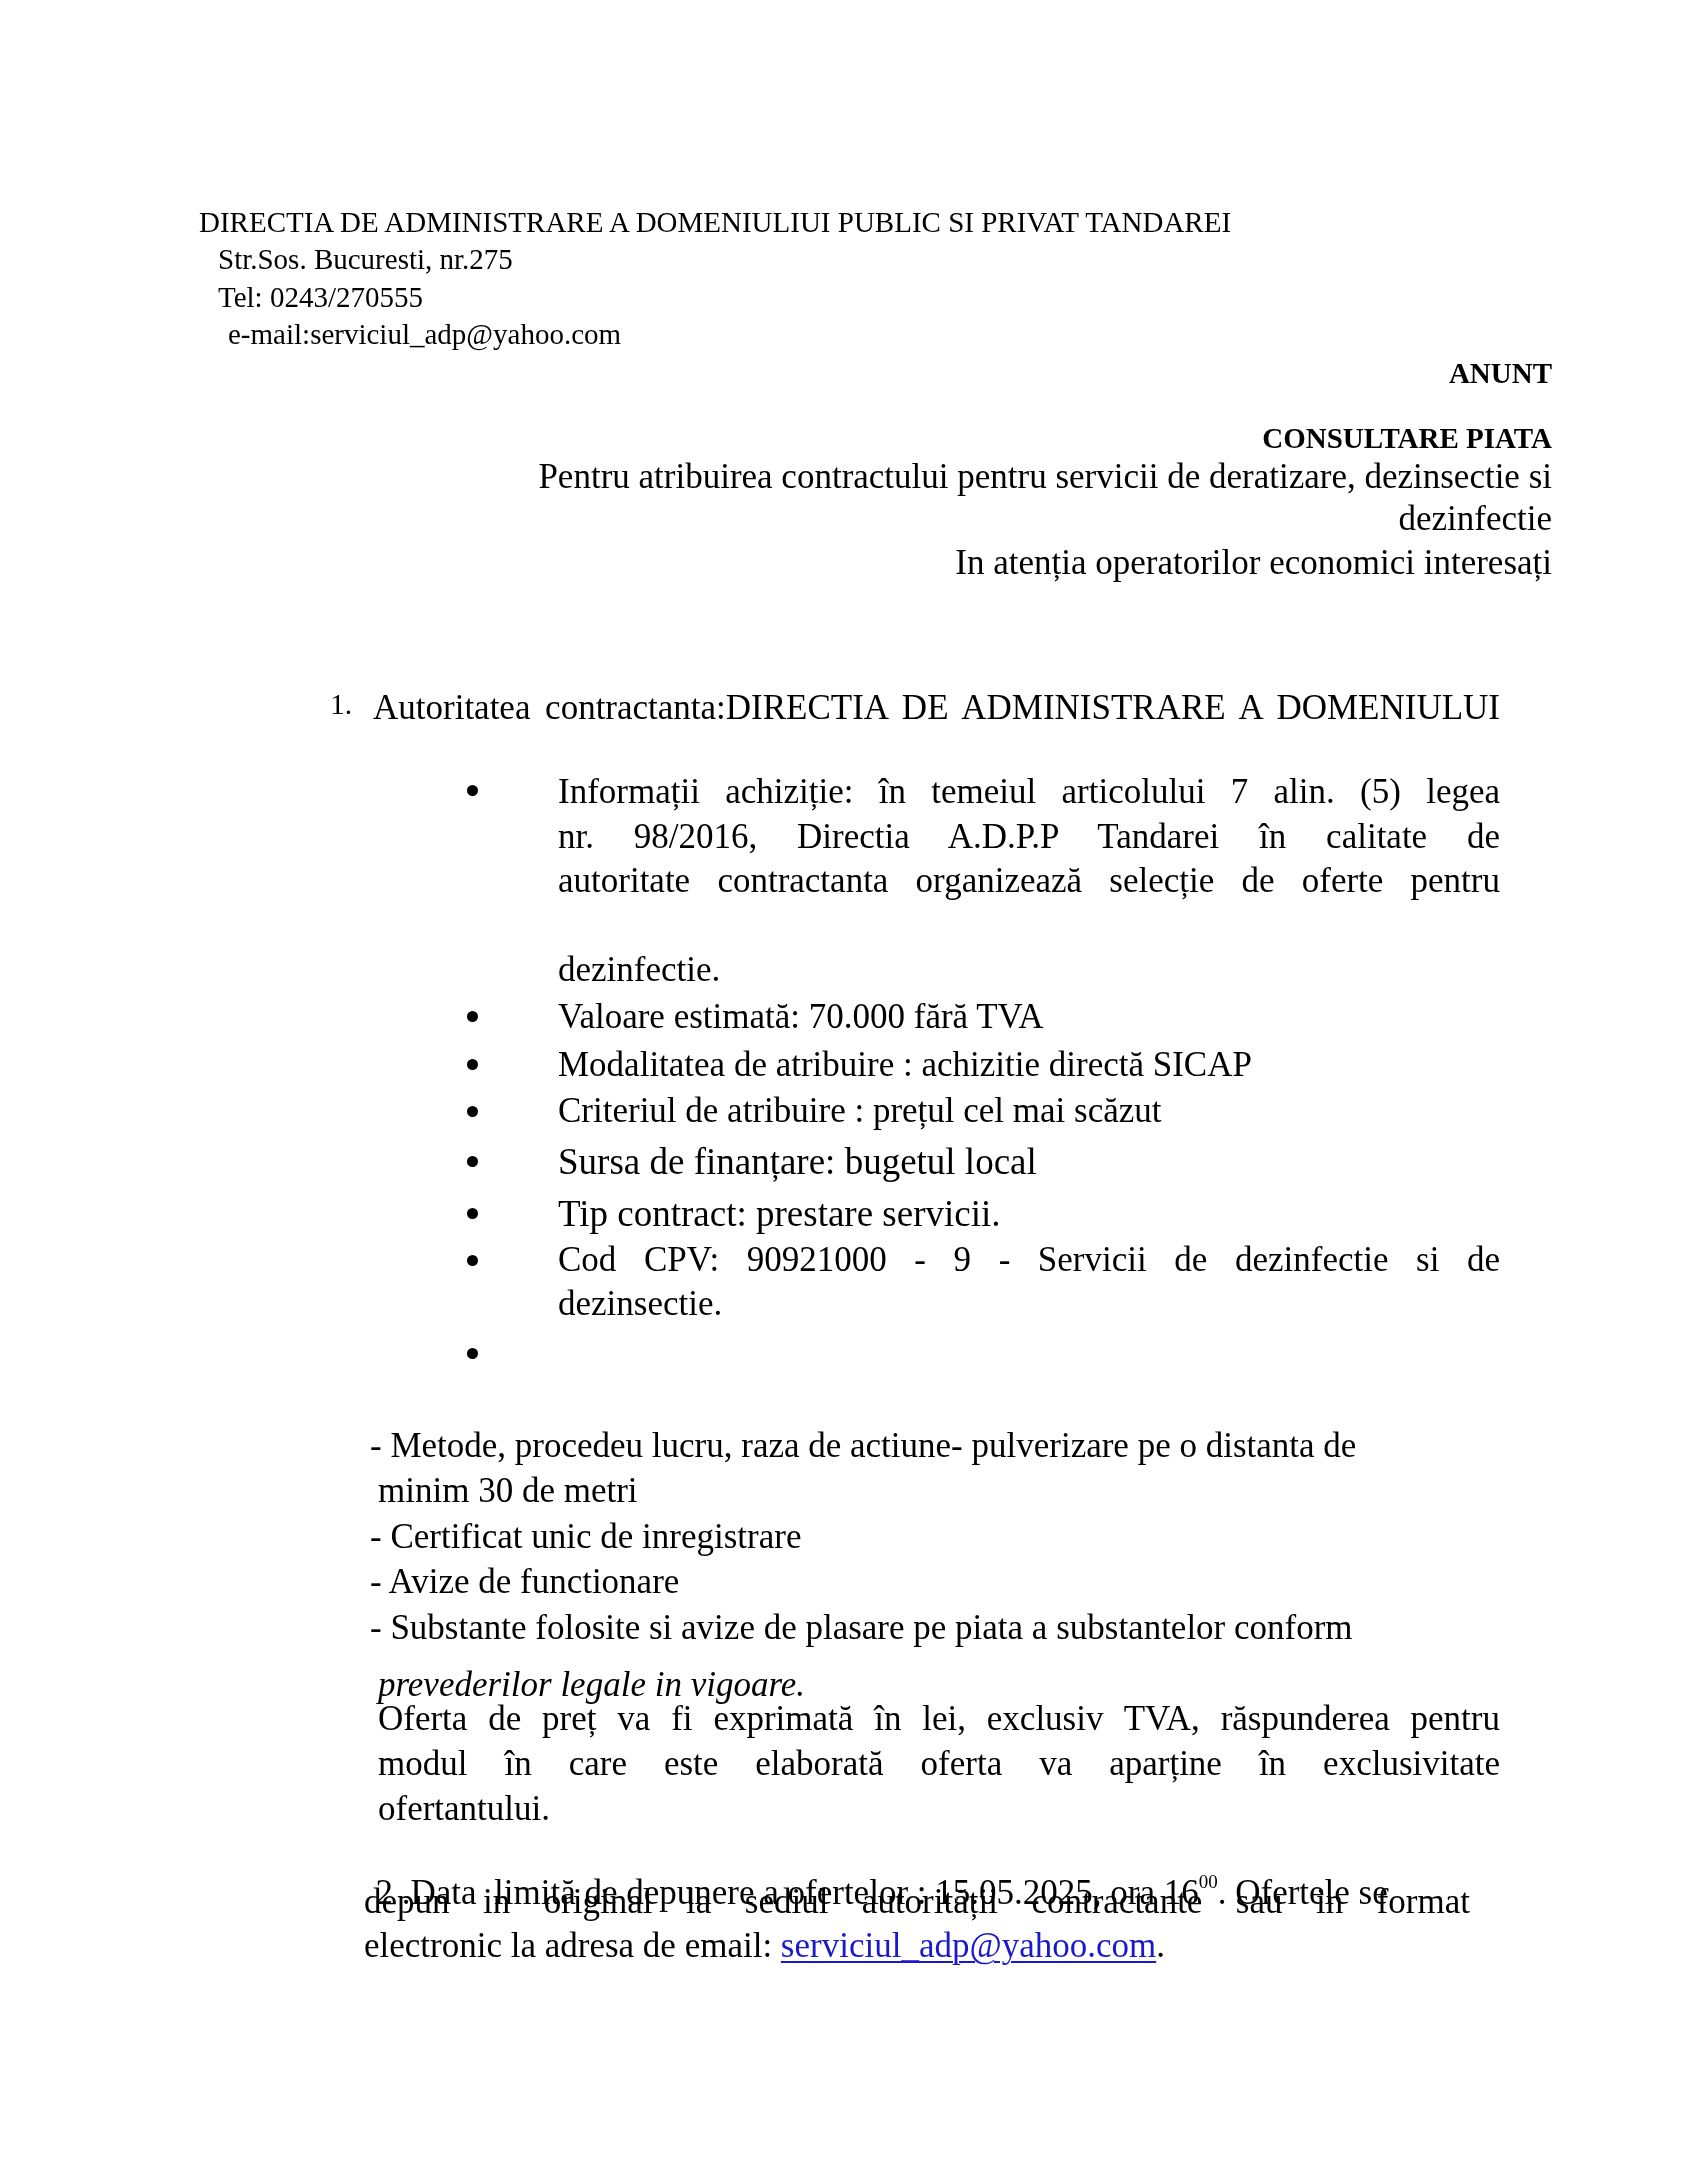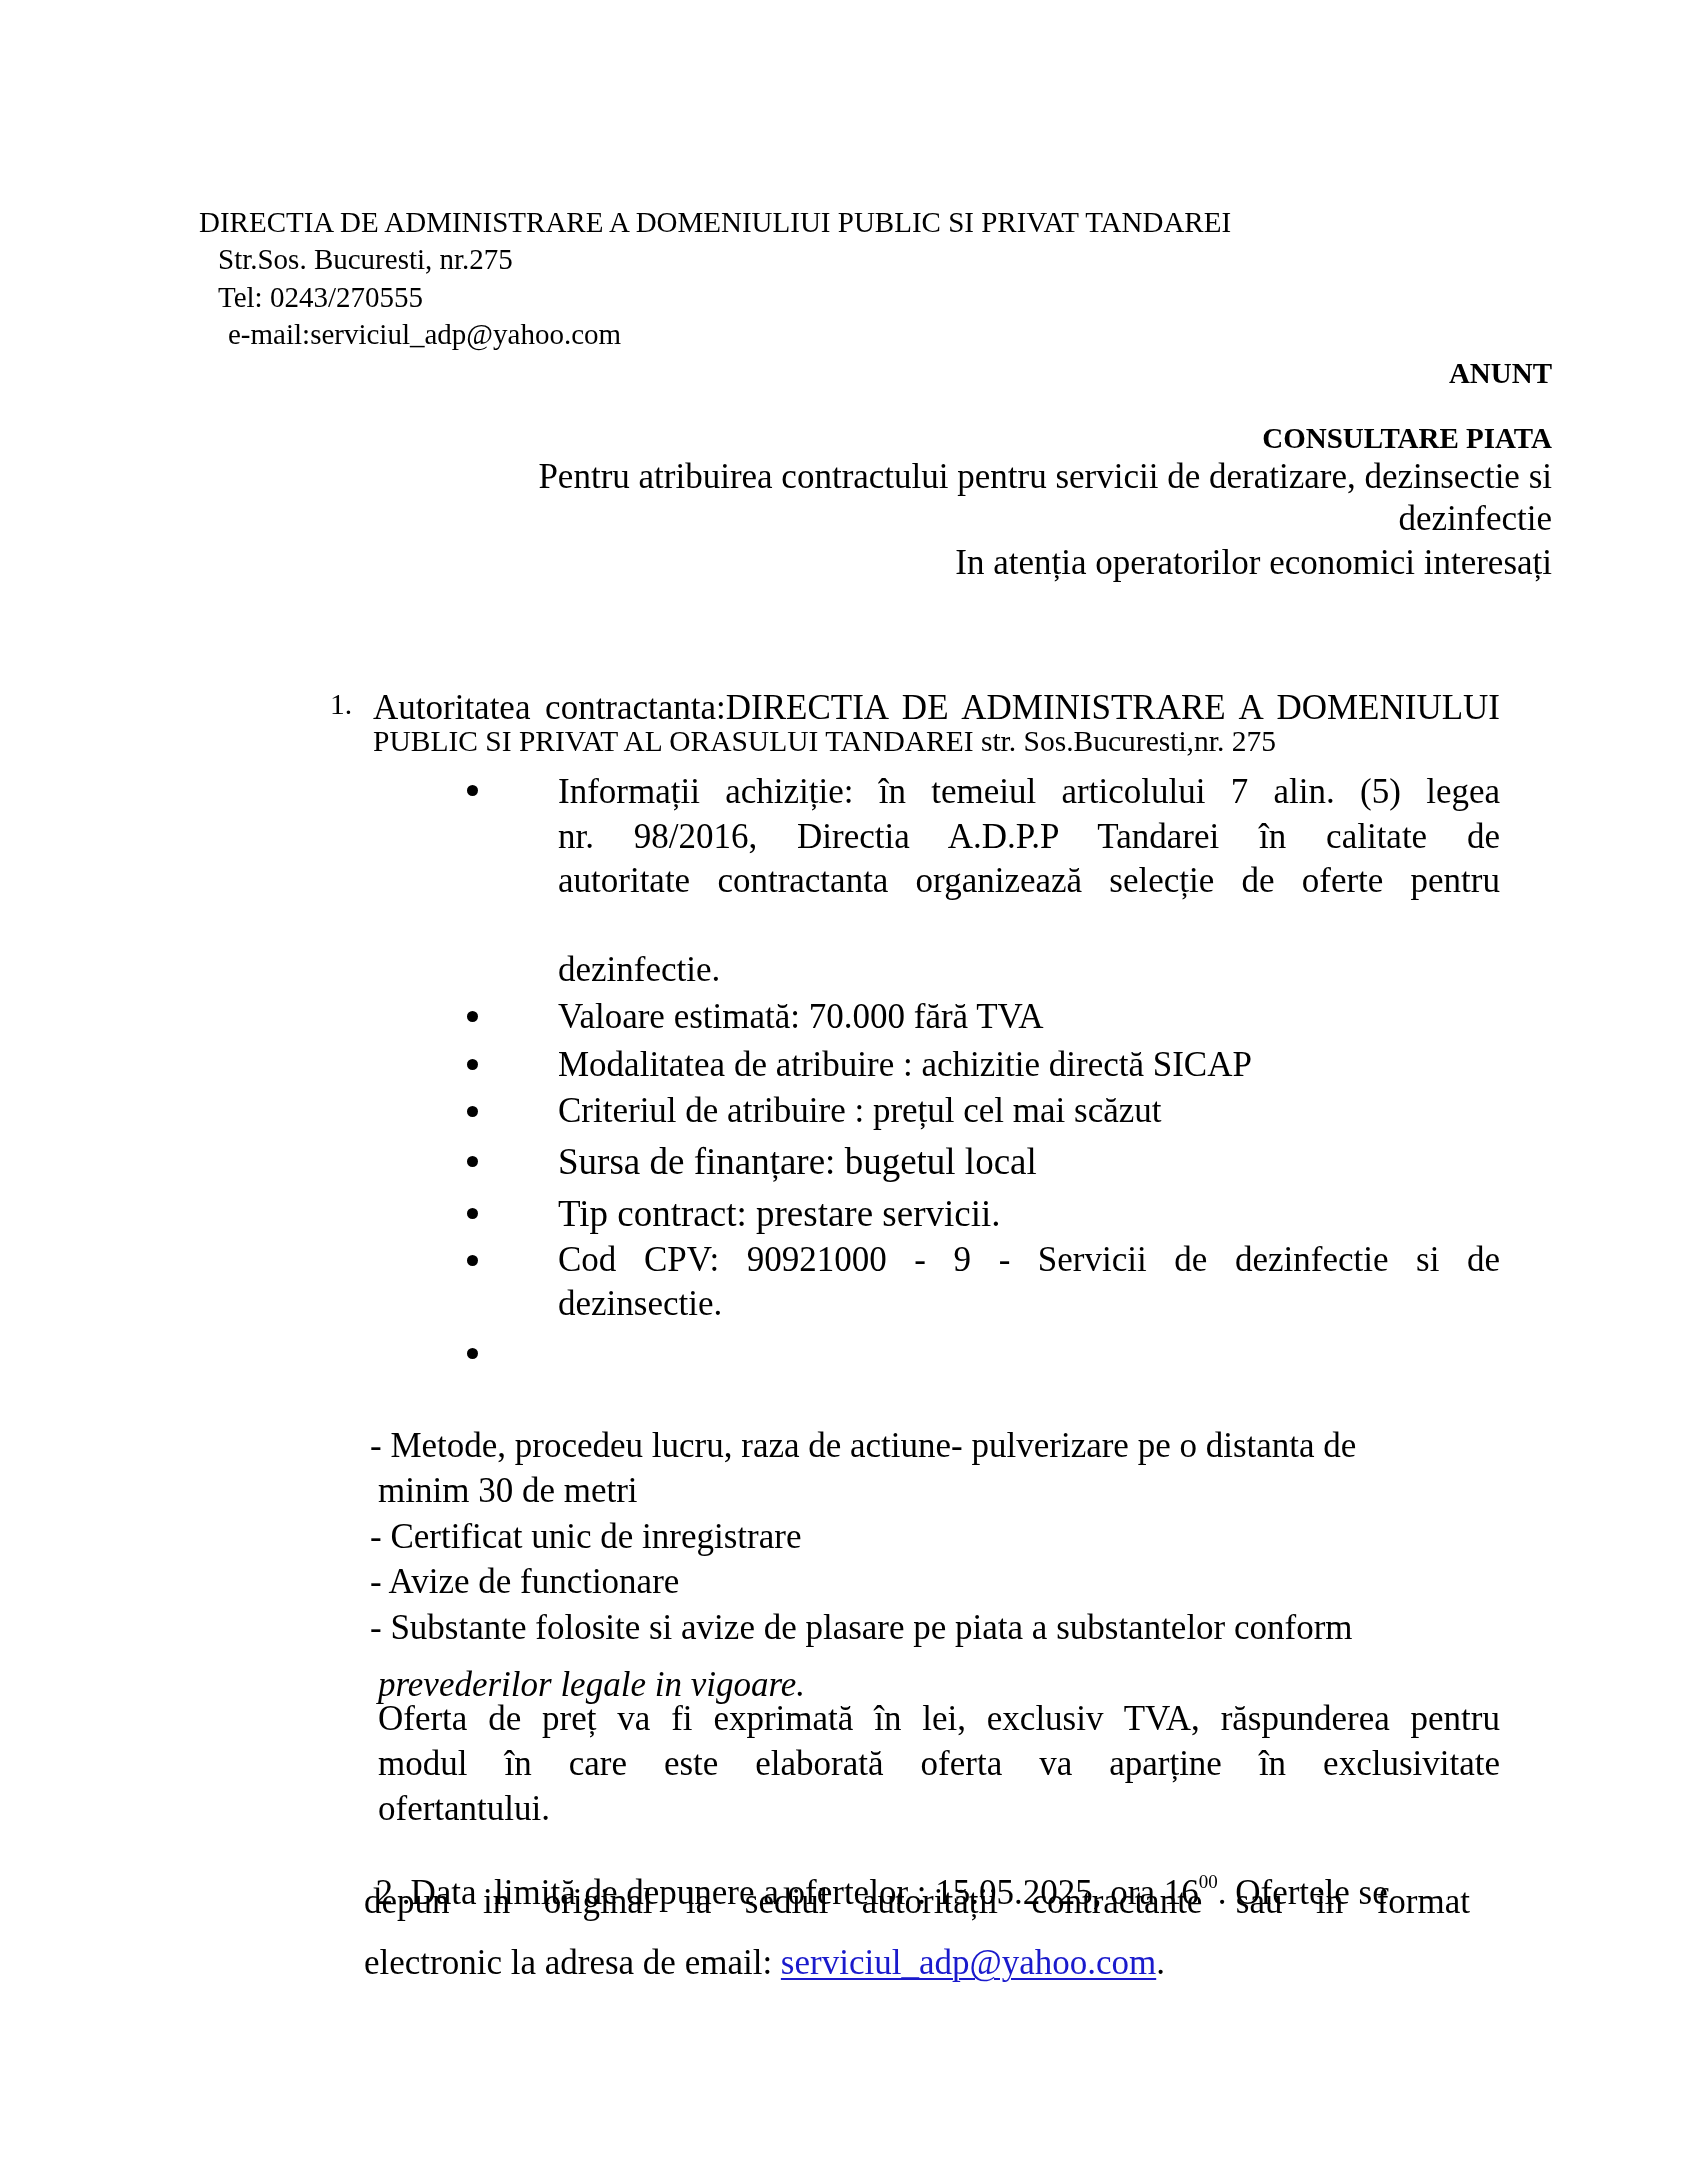--- a/index.html
+++ b/index.html
@@ -79,21 +79,20 @@
   <div class="line hdr" style="left:228px; top:320px;">e-mail:serviciul_adp@yahoo.com</div>
 
   <div class="center hdr bold" style="top:359px;">ANUNT</div>
   <div class="center hdr bold" style="top:424px;">CONSULTARE PIATA</div>
   <div class="center big" style="top:459px;">Pentru atribuirea contractului pentru servicii de deratizare, dezinsectie si</div>
   <div class="center big" style="top:501px;">dezinfectie</div>
   <div class="center big" style="top:545px;">In atenția operatorilor economici interesați</div>
 
   <div class="line mid" style="left:330px; top:690px;">1.</div>
   <div class="just mid" style="left:373px; top:690px; width:1127px;">Autoritatea contractanta:DIRECTIA DE ADMINISTRARE A DOMENIULUI</div>
-  <div class="line mid" style="left:373px; top:727px;">PUBLIC SI PRIVAT AL ORASULUI TANDAREI str. Sos.Bucuresti,nr. 275</div>
 
   <span class="bullet-dot" style="left:467px; top:785px;"></span>
   <div class="just" style="left:558px; top:774px; width:942px;">Informații achiziție: în temeiul articolului 7 alin. (5) legea</div>
   <div class="just" style="left:558px; top:819px; width:942px;">nr. 98/2016, Directia A.D.P.P Tandarei în calitate de</div>
   <div class="just" style="left:558px; top:863px; width:942px;">autoritate contractanta organizează selecție de oferte pentru</div>
   <div class="line big" style="left:558px; top:952px;">dezinfectie.</div>
 
   <span class="bullet-dot" style="left:467px; top:1011px;"></span>
   <div class="line big" style="left:558px; top:999px;">Valoare estimată: 70.000 fără TVA</div>
 
@@ -125,18 +124,18 @@
   <div class="just" style="left:378px; top:1701px; width:1122px;">Oferta de preț va fi exprimată în lei, exclusiv TVA, răspunderea pentru</div>
   <div class="just" style="left:378px; top:1746px; width:1122px;">modul în care este elaborată oferta va aparține în exclusivitate</div>
   <div class="line big" style="left:378px; top:1791px;">ofertantului.</div>
 
   <div class="line big" style="left:323px; top:1840px; width:1162px; display:flex; justify-content:space-between;">
     <span style="white-space:pre;">
       <span>2 .</span><span>Data  limită de depunere a ofertelor : 15.05.2025, ora 16</span><sup>00</sup><span>. Ofertele se</span>
     </span>
   </div>
   <div class="just" style="left:364px; top:1884px; width:1106px;">depun in original la sediul autorității contractante sau in format</div>
-  <div class="line big" style="left:364px; top:1928px;margin-top:17px;">
+  <div class="line big" style="left:364px; top:1928px;">
     <span style="white-space:pre;">electronic la adresa de email: </span><a class="link">serviciul_adp@yahoo.com</a><span>.</span>
   </div>
 
 </div>
 
 
 </body></html>

